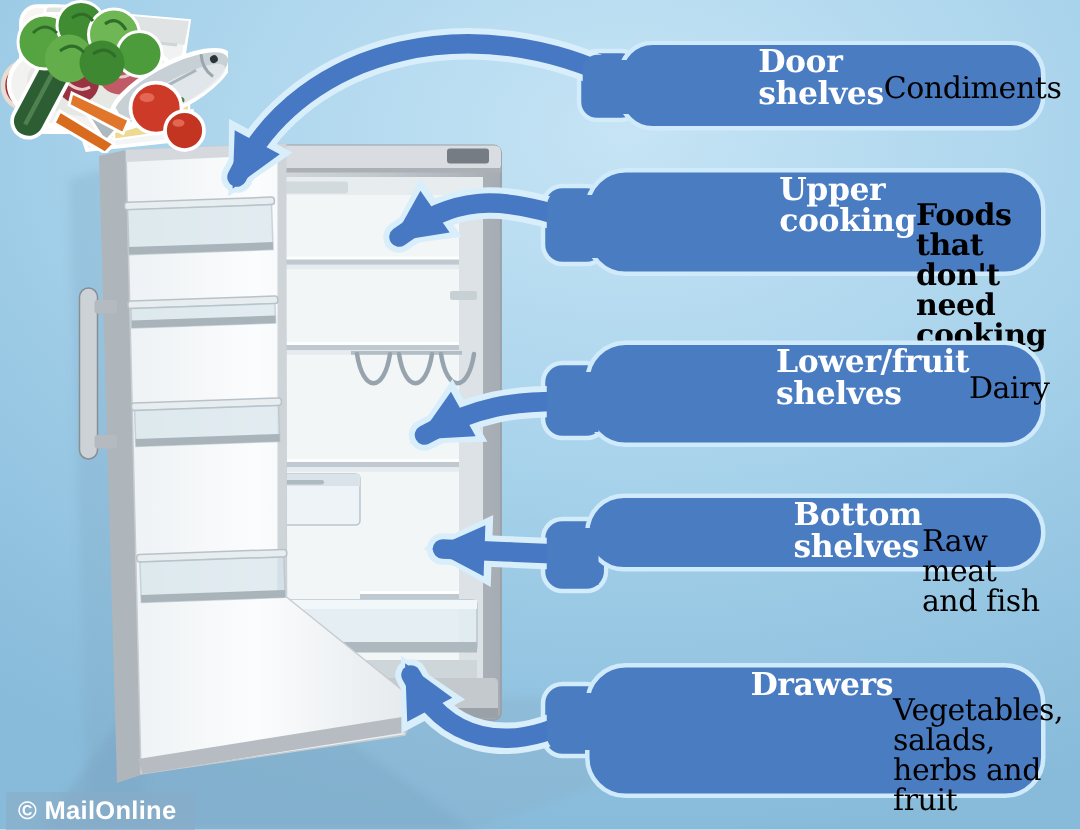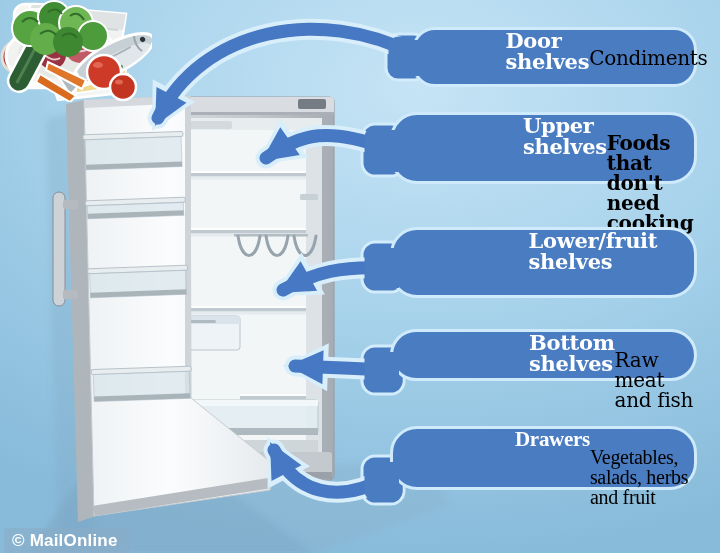--- a/index.html
+++ b/index.html
@@ -14,21 +14,21 @@
     background:#4a7cc2;
     border:3px solid #cfeafb;
     border-radius:27px;
     box-sizing:border-box;
     display:flex;flex-direction:row;justify-content:center;
   }
   .c1{left:412px;top:27px;width:285px;height:60px;border-radius:23px;padding-left:104px;}
   .c2{left:390px;top:112px;width:307px;height:72px;padding-left:130px;}
   .c3{left:390px;top:227px;width:307px;height:71px;padding-left:130px;}
   .c4{left:390px;top:329px;width:307px;height:52px;padding-left:136px;}
-  .c5{left:390px;top:426px;width:307px;height:64px;padding-left:122px;font-family:Liberation Serif, serif;}
+  .c5{left:390px;top:442px;width:307px;height:90px;padding-left:122px;}
   .callout .title{
     font-weight:bold;color:#ffffff;font-size:21px;line-height:21px;letter-spacing:-0.3px;
   }
   .callout .subtitle{
     color:#000000;font-size:20px;line-height:20px;letter-spacing:-0.3px;margin-top:18px;
   }
   .c2 .subtitle{max-width:152px;font-weight:bold;}
   .c3 .title{max-width:160px;}
   .c4 .subtitle{max-width:118px;}
   .c5 .subtitle{max-width:182px;}
@@ -226,25 +226,26 @@
       <rect x="364.5" y="348.5" width="38" height="43" rx="11"></rect>
       <rect x="364.5" y="458.5" width="38" height="43" rx="11"></rect>
     </g>
   </svg>
 
   <div class="callout c1">
     <div class="title">Door shelves</div>
     <div class="subtitle">Condiments</div>
   </div>
   <div class="callout c2">
-    <div class="title">Upper shelves</div>
+    <div class="title">Upper cooking</div>
     <div class="subtitle">Foods that don't need cooking</div>
   </div>
   <div class="callout c3">
     <div class="title">Lower/fruit shelves</div>
+    <div class="subtitle">Dairy</div>
   </div>
   <div class="callout c4">
     <div class="title">Bottom shelves</div>
     <div class="subtitle">Raw meat and fish</div>
   </div>
   <div class="callout c5">
     <div class="title">Drawers</div>
     <div class="subtitle">Vegetables, salads, herbs and fruit</div>
   </div>
 

